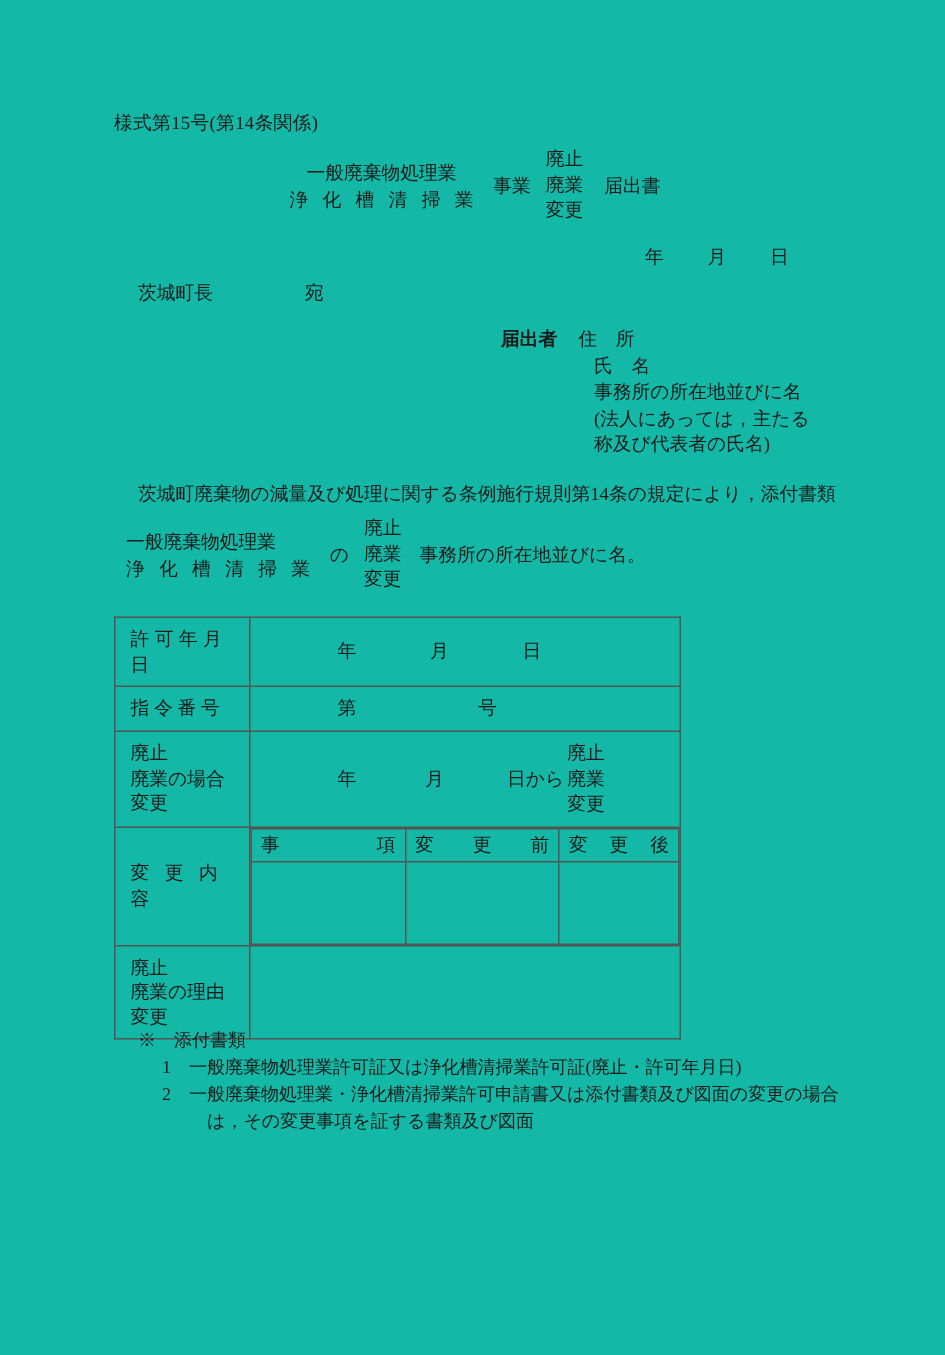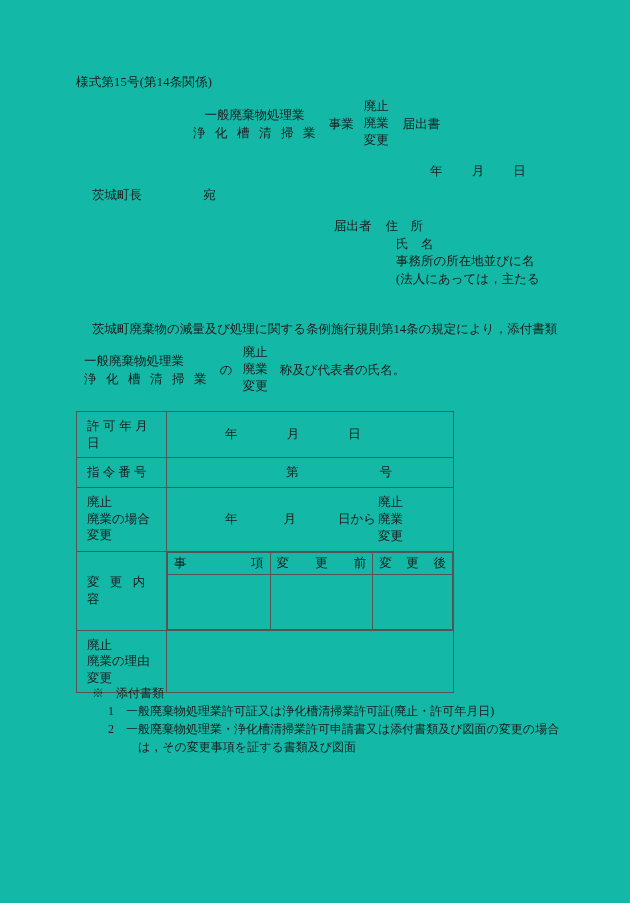--- a/index.html
+++ b/index.html
@@ -76,21 +76,21 @@
   #addressee .mayor { margin-right: 58px; text-align: center; }
 
   
   #submitter {
     left: 334px;
     top: 218px;
     font-size: 12.5px;
     line-height: 17.5px;
   }
   #submitter .line1 { display: flex; }
-  #submitter .lbl { margin-right: 14px; }
+  #submitter .lbl { margin-right: 14px; font-weight: bold; }
   #submitter .indent { margin-left: 62px; }
 
   
   #body-lead {
     left: 92px;
     top: 321px;
     font-size: 12.5px;
   }
   #body-clause {
     left: 84px;
@@ -135,21 +135,21 @@
     padding: 6px 0 6px 10px;
     line-height: 16.5px;
   }
   #main-table .spaced { letter-spacing: 3.6px; }
   #main-table .val-cell {
     padding: 6px 0 6px 0;
     line-height: 16.5px;
   }
   .ymd { padding-left: 58px; }
   .ymd span { margin-right: 46px; }
-  .shirei { padding-left: 58px; text-align: center; }
+  .shirei { padding-left: 58px; }
   .shirei span:first-child { margin-right: 78px; }
 
   .r3-content {
     display: flex;
     align-items: center;
     padding-left: 58px;
   }
   .r3-content .y { margin-right: 46px; }
   .r3-content .m { margin-right: 42px; }
   .r3-content .kara { margin-right: 2px; }
@@ -236,36 +236,37 @@
   </div>
 
   <div class="abs nowrap" id="submitter">
     <div class="line1">
       <span class="lbl">届出者</span>
       <span>住　所</span>
     </div>
     <div class="indent">氏　名</div>
     <div class="indent">事務所の所在地並びに名</div>
     <div class="indent">(法人にあっては，主たる</div>
+    <div class="indent">称及び代表者の氏名)</div>
   </div>
 
   <div class="abs nowrap" id="body-lead">茨城町廃棄物の減量及び処理に関する条例施行規則第14条の規定により，添付書類</div>
 
   <div class="abs nowrap" id="body-clause">
     <div class="biz">
       <span class="b1">一般廃棄物処理業</span>
       <span class="b2">浄 化 槽 清 掃 業</span>
     </div>
     <span class="no">の</span>
     <div class="acts">
       <span>廃止</span>
       <span>廃業</span>
       <span>変更</span>
     </div>
-    <span class="tail">称及び代表者の氏名。</span>
+    <span class="tail">事務所の所在地並びに名。</span>
   </div>
 
   <table id="main-table">
     <tbody>
 
       <tr>
         <td class="lbl-cell spaced">許可年月日</td>
         <td class="val-cell">
           <div class="ymd nowrap">
             <span>年</span>

